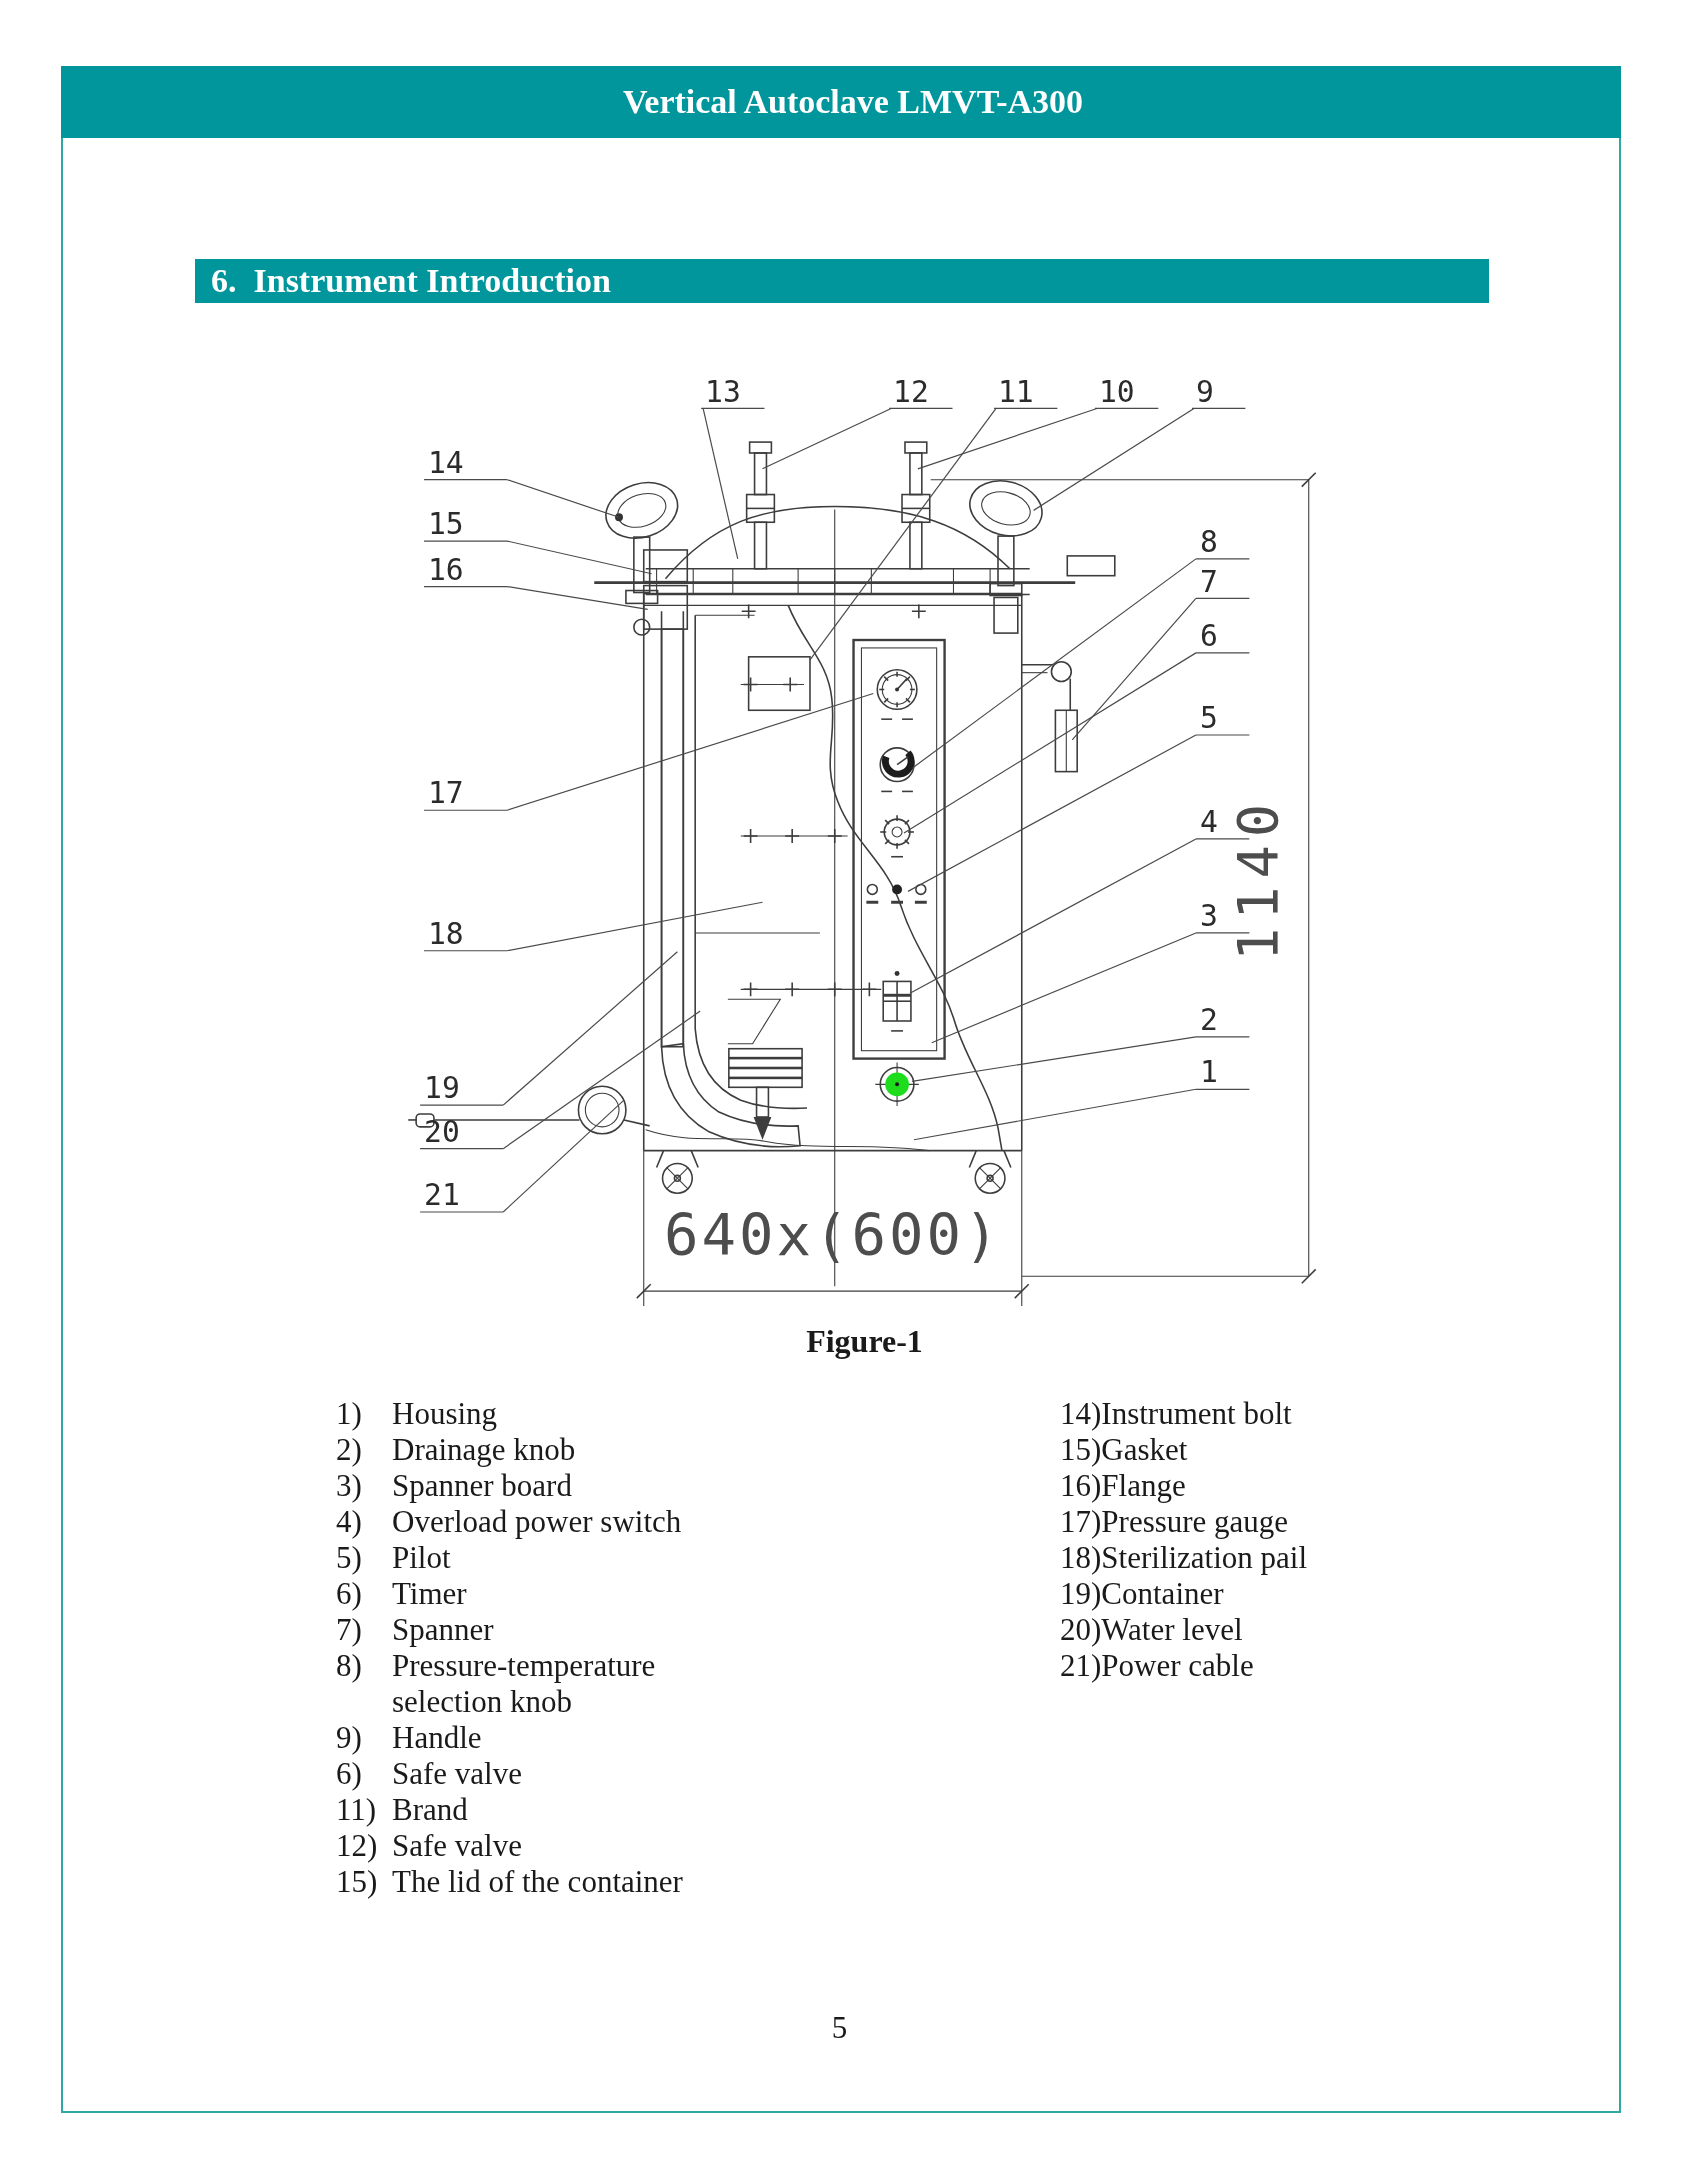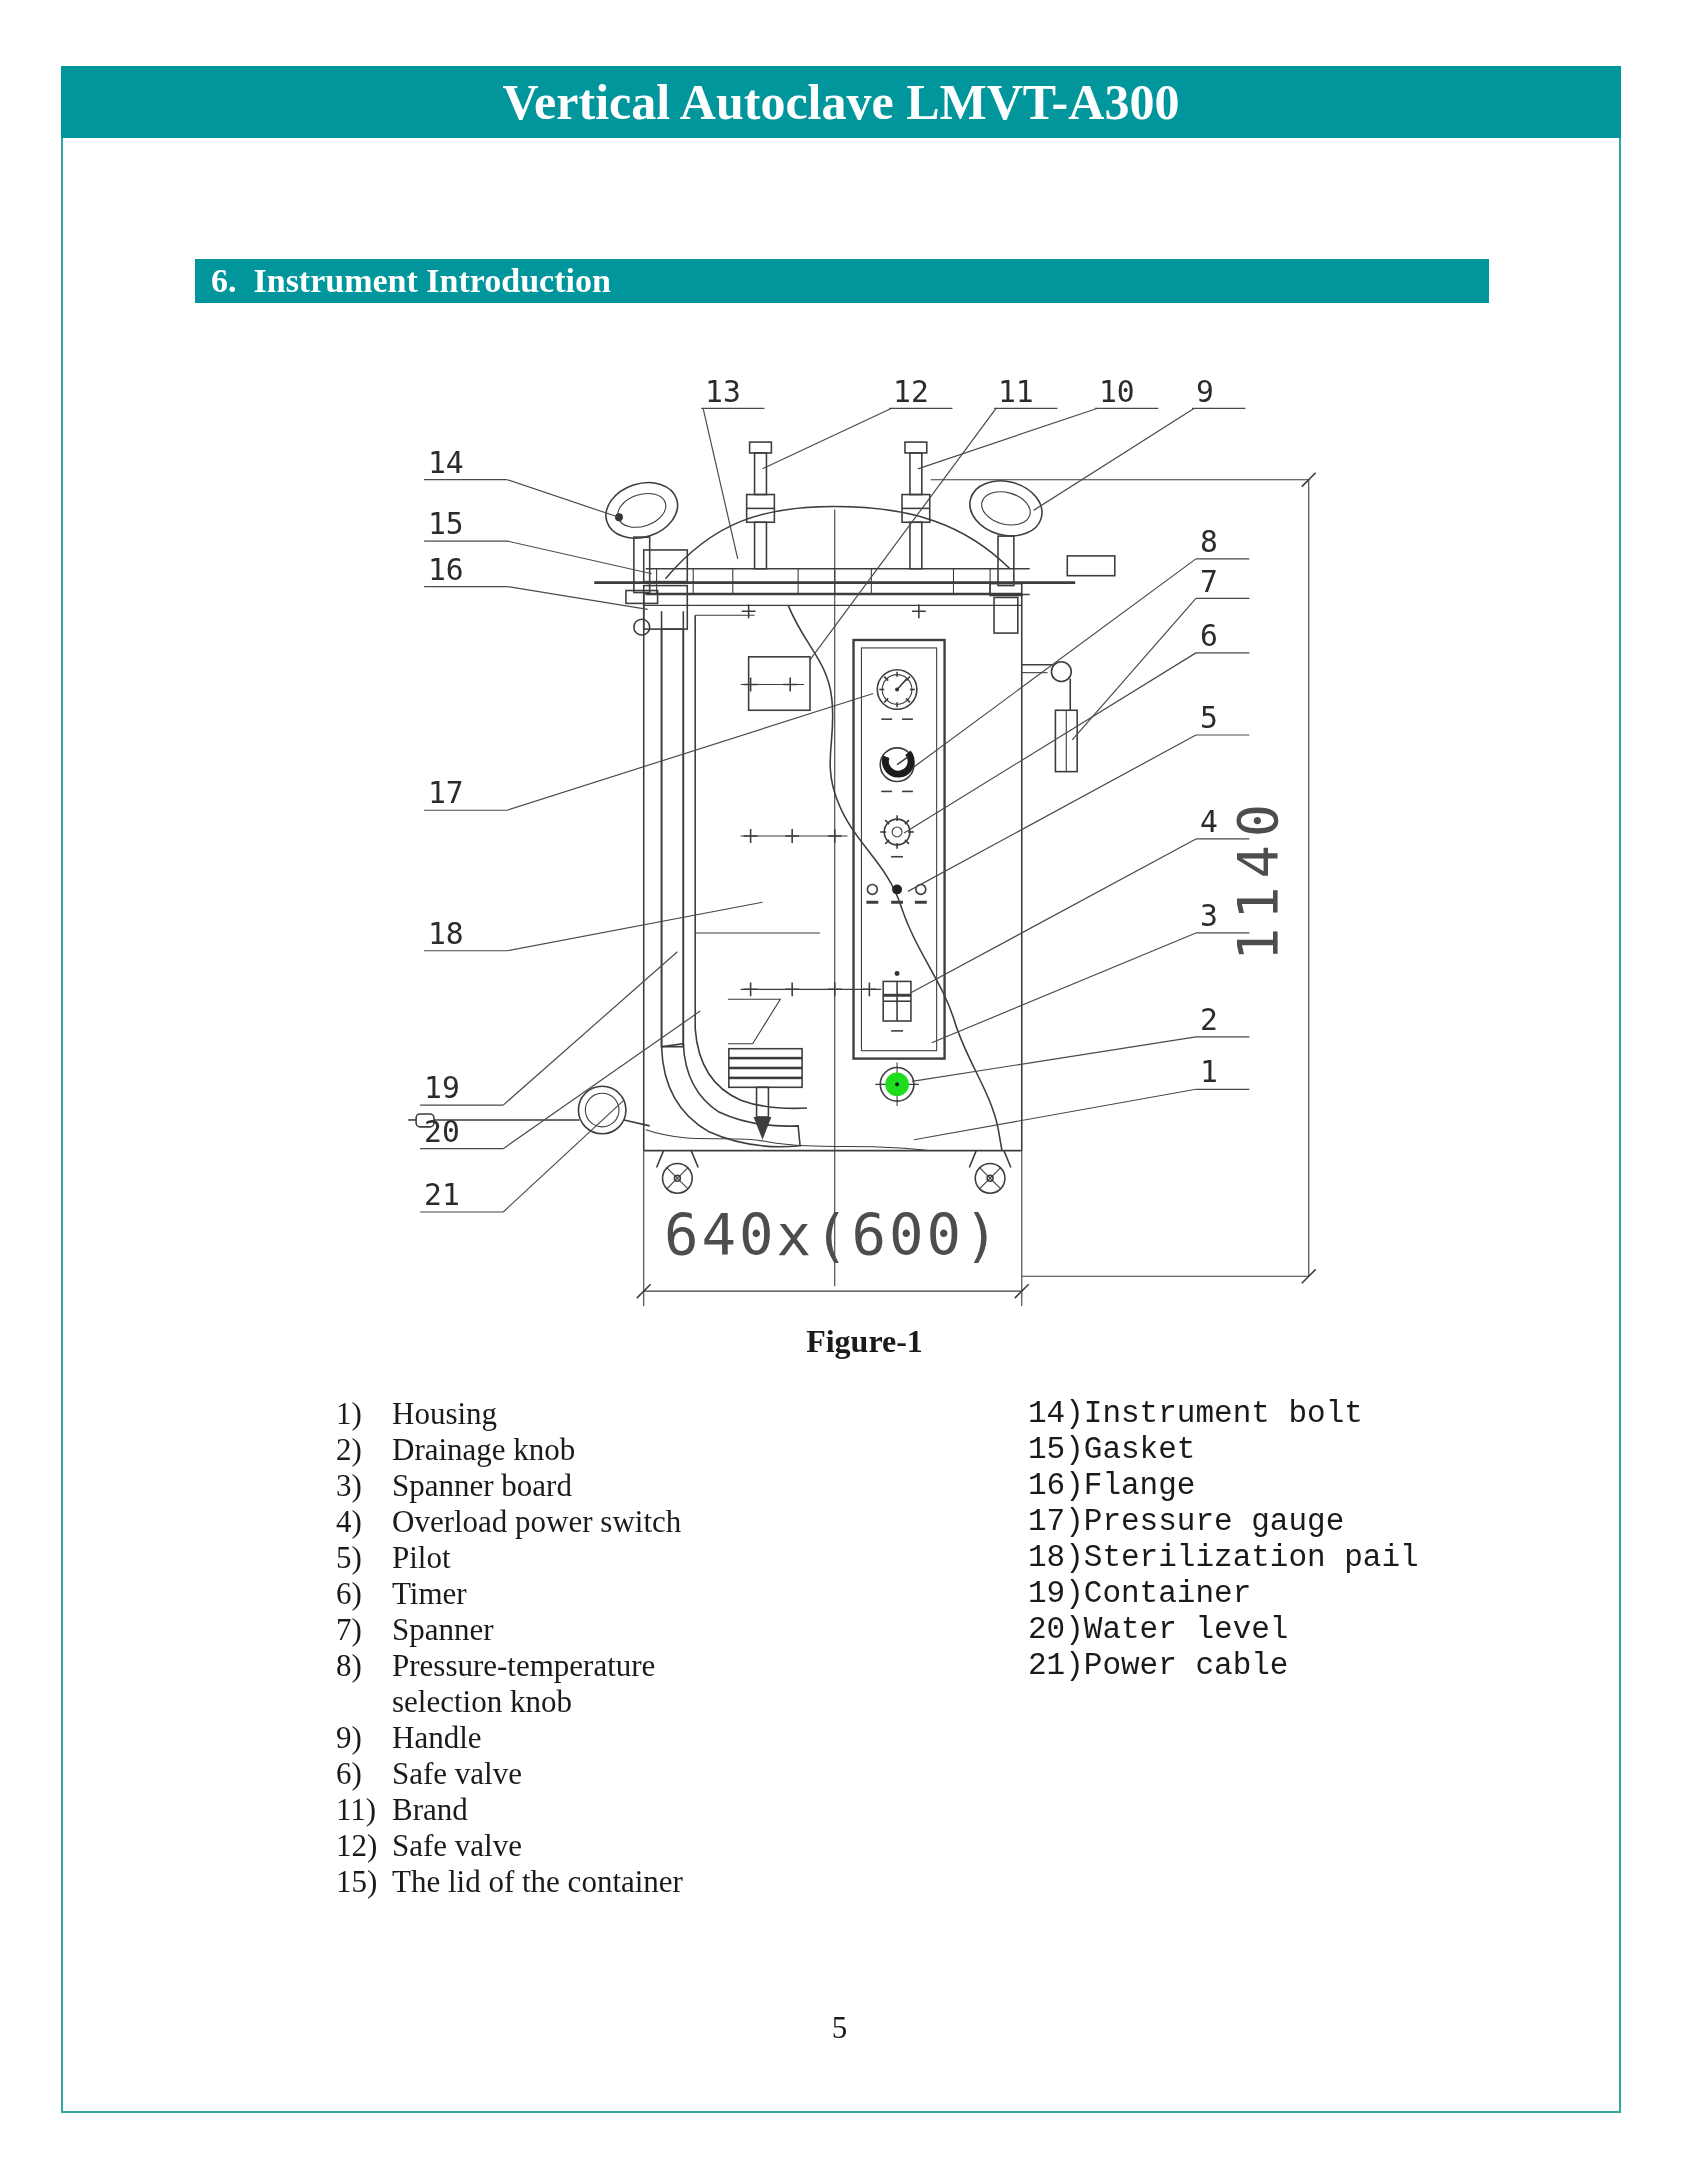--- a/index.html
+++ b/index.html
@@ -1,31 +1,31 @@
 <!DOCTYPE html>
 <html><head>
 <meta charset="utf-8">
 <style>
   html,body{margin:0;padding:0;background:#ffffff;}
   body{width:1683px;height:2178px;position:relative;font-family:"Liberation Serif",serif;color:#1a1a1a;}
   .abs{position:absolute;}
   .page-border{left:61px;top:66px;width:1556px;height:2043px;border:2px solid #2FA8A4;background:#ffffff;}
   .header-bar{left:61px;top:66px;width:1560px;height:72px;background:#00969B;}
   .header-bar .title{display:block;width:100%;line-height:72px;text-align:center;color:#ffffff;
-    font-size:50px;font-weight:bold;font-family:"Liberation Serif",serif;}
+    font-size:34px;font-weight:bold;font-family:"Liberation Serif",serif;padding-left:12px;}
   .section-bar{left:195px;top:259px;width:1294px;height:44px;background:#00969B;}
   .section-bar .stitle{display:block;line-height:44px;padding-left:16px;color:#ffffff;font-size:34px;
     font-weight:bold;white-space:pre;font-family:"Liberation Serif",serif;}
   .figure-caption{left:0;top:1323px;width:1683px;text-align:center;font-size:32px;font-weight:bold;margin-left:23px;}
   .page-number{left:0;top:2010px;width:1679px;text-align:center;font-size:31px;}
   .plist{font-size:31px;line-height:36px;}
   .plist .row{display:flex;}
   .plist .num{min-width:56px;white-space:pre;}
   .plist-left{left:336px;top:1396px;}
-  .plist-right{left:1028px;top:1396px;font-family:Liberation Mono, monospace;}
+  .plist-right{left:1060px;top:1396px;}
   .plist-right .num{min-width:0;}
   svg{overflow:visible;}
   svg line, svg path, svg rect, svg circle, svg ellipse, svg polygon{stroke:#3d3d3d;fill:none;stroke-width:1.6;}
   svg .thin{stroke-width:1.1;}
   svg .lead{stroke-width:1.2;stroke:#4a4a4a;}
   svg text{stroke:none;fill:#2b2b2b;font-family:"DejaVu Sans Mono",monospace;font-size:30px;}
   svg text.dim{fill:#4d4d4d;font-size:58px;letter-spacing:3px;}
   svg text.dimv{fill:#4d4d4d;font-size:56px;letter-spacing:8px;}
 </style>
 </head>

